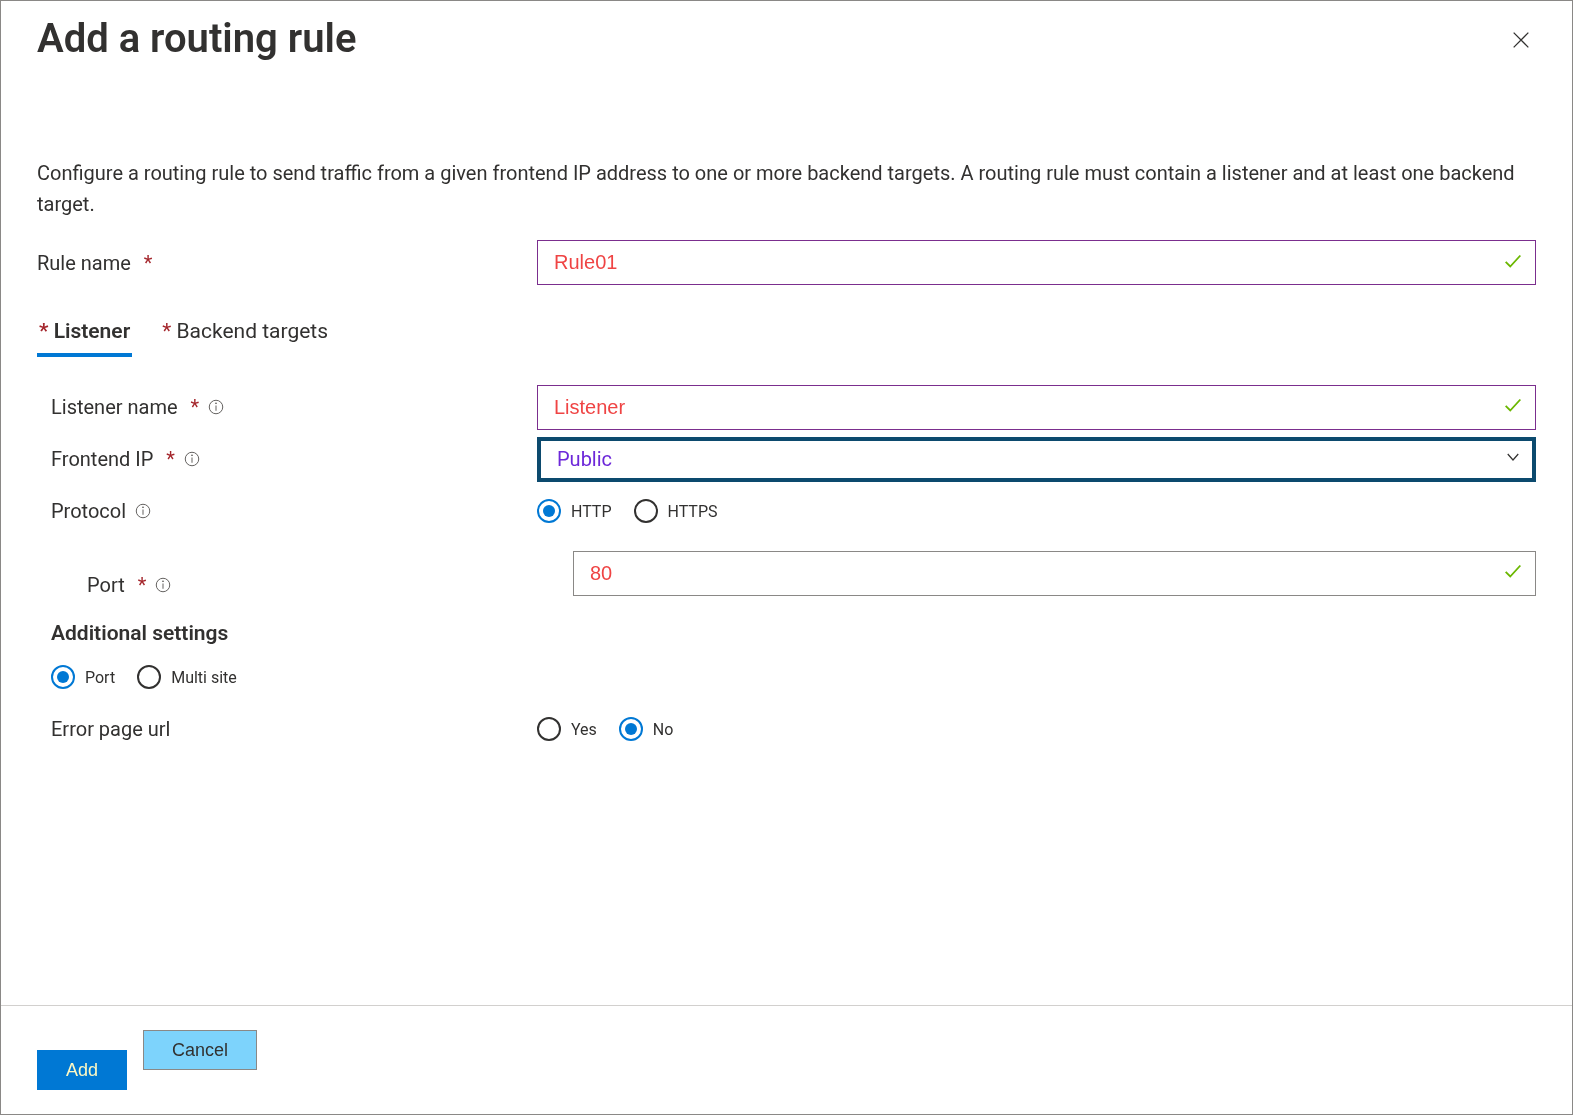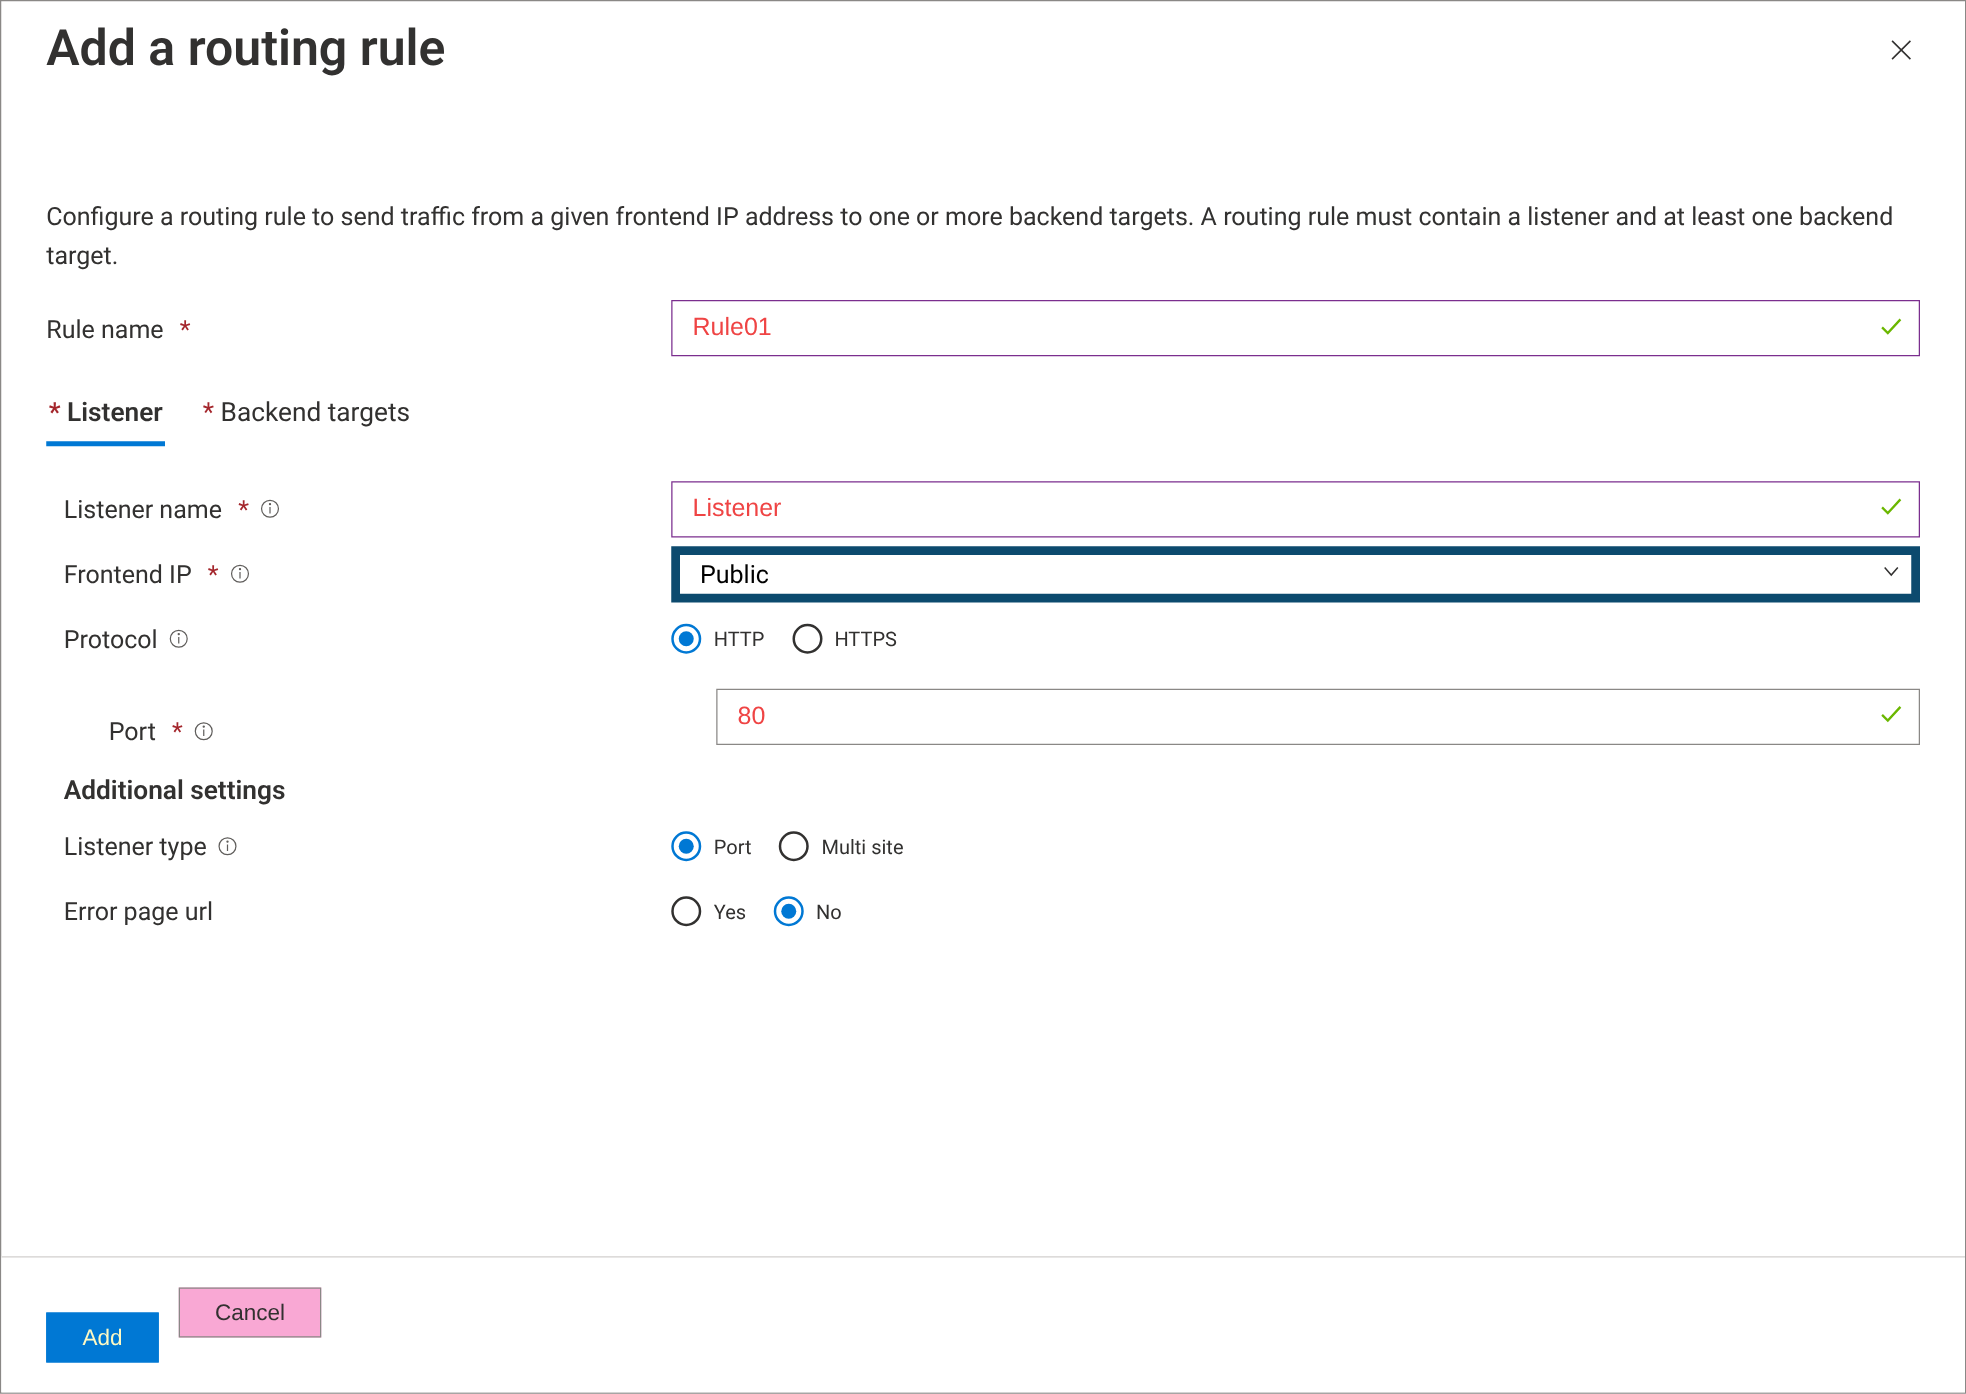--- a/index.html
+++ b/index.html
@@ -33,21 +33,21 @@
     width:100%; height:45px; font-size:20px; padding:0 44px 0 16px;
     border:1px solid #7b2e8e; color:#ef4444; background:#fff; outline:none;
   }
   .txt-input.plain input { border-color:#8a8886; }
   .txt-input .check { position:absolute; right:12px; top:50%; transform:translateY(-50%); }
   .check svg { width:22px; height:22px; stroke:#6bb700; stroke-width:2; fill:none; }
 
   .select { position:relative; }
   .select .sel-box {
     width:100%; height:45px; font-size:20px; padding:0 44px 0 16px;
-    border:7px solid #0c4a6e; color:#000000; background:#fff; display:flex; align-items:center; cursor:pointer;
+    border:4px solid #0c4a6e; color:#6d28d9; background:#fff; display:flex; align-items:center; cursor:pointer;
   }
   .select .chev { position:absolute; right:14px; top:50%; transform:translateY(-50%); }
   .chev svg { width:18px; height:18px; stroke:#323130; stroke-width:1.6; fill:none; }
 
   .tabs { display:flex; gap:28px; margin-top:28px; font-size:21px; }
   .tab { padding:6px 2px 10px 2px; cursor:pointer; }
   .tab .star { color:#a4262c; }
   .tab.active { font-weight:600; border-bottom:4px solid #0078d4; }
   .tab:not(.active){ color:#323130; }
 
@@ -64,21 +64,21 @@
   .radio-dot { width:12px; height:12px; border-radius:50%; background:transparent; }
   .radio.selected .radio-dot { background:#0078d4; }
 
   .section-h { font-size:21px; font-weight:600; margin-top:24px; padding-left:14px; }
 
   .footer {
     position:absolute; left:0; right:0; bottom:0;
     border-top:1px solid #d2d0ce; padding:24px 36px; display:flex; gap:16px;
     background:#fff;
   }
-  .btn { height:40px; padding:0 28px; font-size:18px; border:1px solid #8a8886; background:#f9a8d4; cursor:pointer; }
+  .btn { height:40px; padding:0 28px; font-size:18px; border:1px solid #8a8886; background:#7dd3fc; cursor:pointer; }
   .btn.primary { background:#0078d4; border-color:#0078d4; color:#fef9c3; font-weight:400;margin-top:20px; }
   .btn.secondary { color:#323130; }
 </style>
 </head>
 <body>
 
 <div class="panel">
   <div class="header">
     <h1 class="title">Add a routing rule</h1>
     <div class="close">
@@ -223,30 +223,20 @@
         </div>
       </div>
     </div>
   </div>
 
   <div class="section-h">Additional settings</div>
 
   <div class="form-block" style="margin-top:8px;">
 
     <div class="row">
-      <div class="label-col sub">
-        <span>Listener type</span>
-        <span class="info-ico">
-          <svg viewBox="0 0 24 24">
-              <circle cx="12" cy="12" r="9"></circle>
-              <line x1="12" y1="10" x2="12" y2="17"></line>
-              <circle cx="12" cy="7" r="0.6" fill="#605e5c"></circle>
-            </svg>
-        </span>
-      </div>
       <div class="control-col">
         <div class="radio-group">
           <div class="radio selected">
             <span class="radio-circle">
                 <span class="radio-dot"></span>
               </span>
             <span>Port</span>
           </div>
           <div class="radio">
             <span class="radio-circle">

